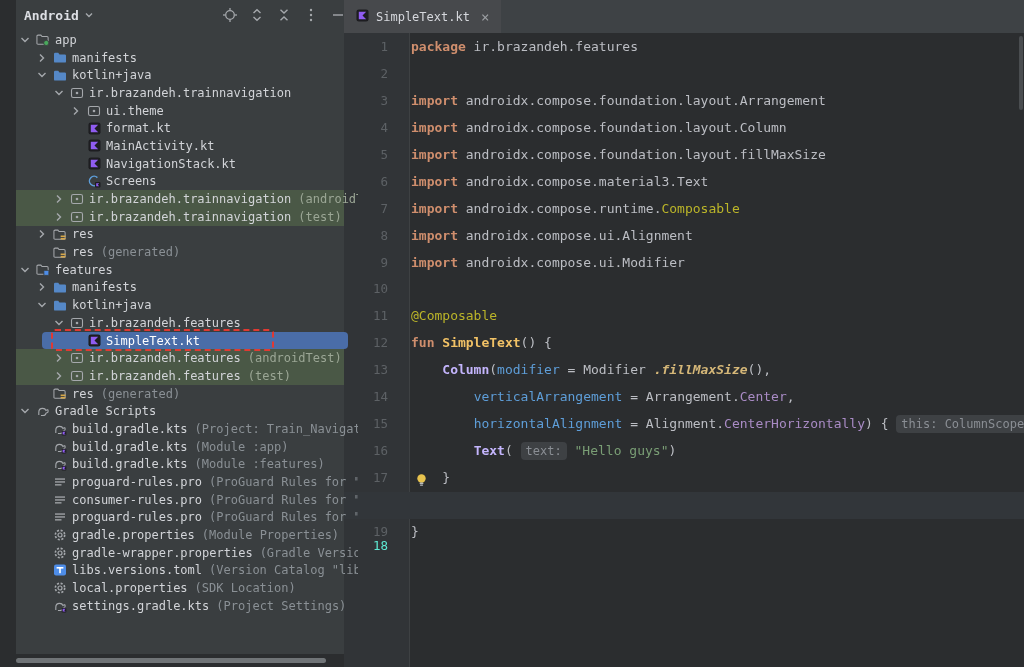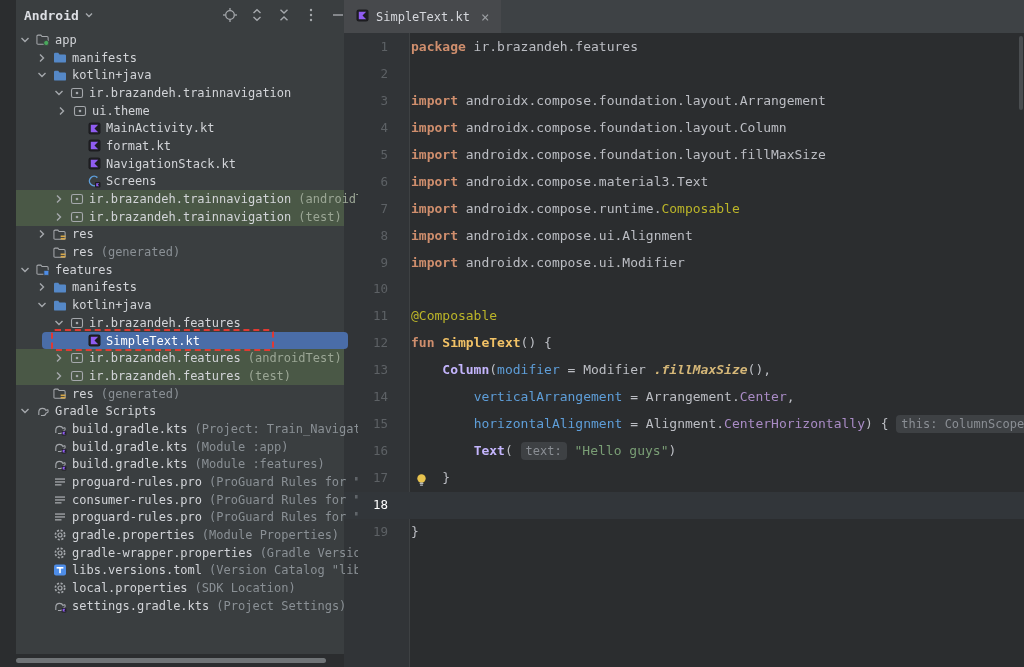--- a/index.html
+++ b/index.html
@@ -47,21 +47,21 @@
 
   .gutter-bg { position:absolute; left:0; top:33px; bottom:0; width:65px; background:#313437; }
   .gutter-sep { position:absolute; left:65px; top:33px; bottom:0; width:1px; background:#3E4143; }
 
   .code { position:absolute; left:0; top:34px; right:0; }
   .cl { position:relative; height:26.94px; line-height:26.94px; white-space:pre;
     font-size:13px; font-weight:500; color:#BCBEC4; }
   .cl.current { background:#32363A; }
   .cl .ln { position:absolute; left:0; top:0; width:44px; text-align:right;
     color:#5D6165; font-size:12.5px; font-weight:400; }
-  .cl.current .ln { color:#ffffff; }
+  .cl.current .ln { color:#5eead4;margin-top:41px; }
   .cl .ct { position:absolute; left:67px; top:0; }
   .cl .bulb { position:absolute; left:71px; top:6px; z-index:3; }
 
   .tk-kw   { color:#CF8E6D; font-weight:700; }
   .tk-pl   { color:#BCBEC4; }
   .tk-ann  { color:#BBB529; }
   .tk-decl { color:#F2C266; font-weight:700; }
   .tk-call { color:#c4b5fd; font-weight:600; }
   .tk-param{ color:#5E9ED9; }
   .tk-ext  { color:#D5B778; font-style:italic; font-weight:600; }
@@ -171,21 +171,21 @@
           </svg>
         </span>
         <span class="ticon" style="position: relative; z-index: 2;">
           <svg width="14" height="14" viewBox="0 0 14 14">
             <rect x="1.5" y="2.5" width="11" height="9" rx="1.8" fill="none" stroke="#A5A8AC" stroke-width="1.1"></rect>
             <circle cx="7" cy="7" r="1.3" fill="#A5A8AC"></circle>
           </svg>
         </span>
         <span class="lbl">ir.brazandeh.trainnavigation</span>
       </div>
-      <div class="trow" style="padding-left: 40px;">
+      <div class="trow" style="padding-left: 54px;">
         <span class="chev" style="position: relative; z-index: 2;">
           <svg width="12" height="12" viewBox="0 0 12 12">
             <polyline points="4,2.5 7.5,6 4,9.5" fill="none" stroke="#A5A8AC" stroke-width="1.4"></polyline>
           </svg>
         </span>
         <span class="ticon" style="position: relative; z-index: 2;">
           <svg width="14" height="14" viewBox="0 0 14 14">
             <rect x="1.5" y="2.5" width="11" height="9" rx="1.8" fill="none" stroke="#A5A8AC" stroke-width="1.1"></rect>
             <circle cx="7" cy="7" r="1.3" fill="#A5A8AC"></circle>
           </svg>
@@ -193,31 +193,31 @@
         <span class="lbl">ui.theme</span>
       </div>
       <div class="trow" style="padding-left: 54px;">
         <span class="chev" style="position: relative; z-index: 2;"></span>
         <span class="ticon" style="position: relative; z-index: 2;">
           <svg width="13" height="13" viewBox="0 0 14 14">
             <rect x="0.5" y="0.5" width="13" height="13" rx="2.5" fill="#1D1D20"></rect>
             <polygon points="3,3 11,3 7,7 11,11 3,11" fill="#8F5CF0"></polygon>
           </svg>
         </span>
-        <span class="lbl">MainActivity.kt</span>
+        <span class="lbl">format.kt</span>
       </div>
       <div class="trow" style="padding-left: 54px;">
         <span class="chev" style="position: relative; z-index: 2;"></span>
         <span class="ticon" style="position: relative; z-index: 2;">
           <svg width="13" height="13" viewBox="0 0 14 14">
             <rect x="0.5" y="0.5" width="13" height="13" rx="2.5" fill="#1D1D20"></rect>
             <polygon points="3,3 11,3 7,7 11,11 3,11" fill="#8F5CF0"></polygon>
           </svg>
         </span>
-        <span class="lbl">format.kt</span>
+        <span class="lbl">MainActivity.kt</span>
       </div>
       <div class="trow" style="padding-left: 54px;">
         <span class="chev" style="position: relative; z-index: 2;"></span>
         <span class="ticon" style="position: relative; z-index: 2;">
           <svg width="13" height="13" viewBox="0 0 14 14">
             <rect x="0.5" y="0.5" width="13" height="13" rx="2.5" fill="#1D1D20"></rect>
             <polygon points="3,3 11,3 7,7 11,11 3,11" fill="#8F5CF0"></polygon>
           </svg>
         </span>
         <span class="lbl">NavigationStack.kt</span>

